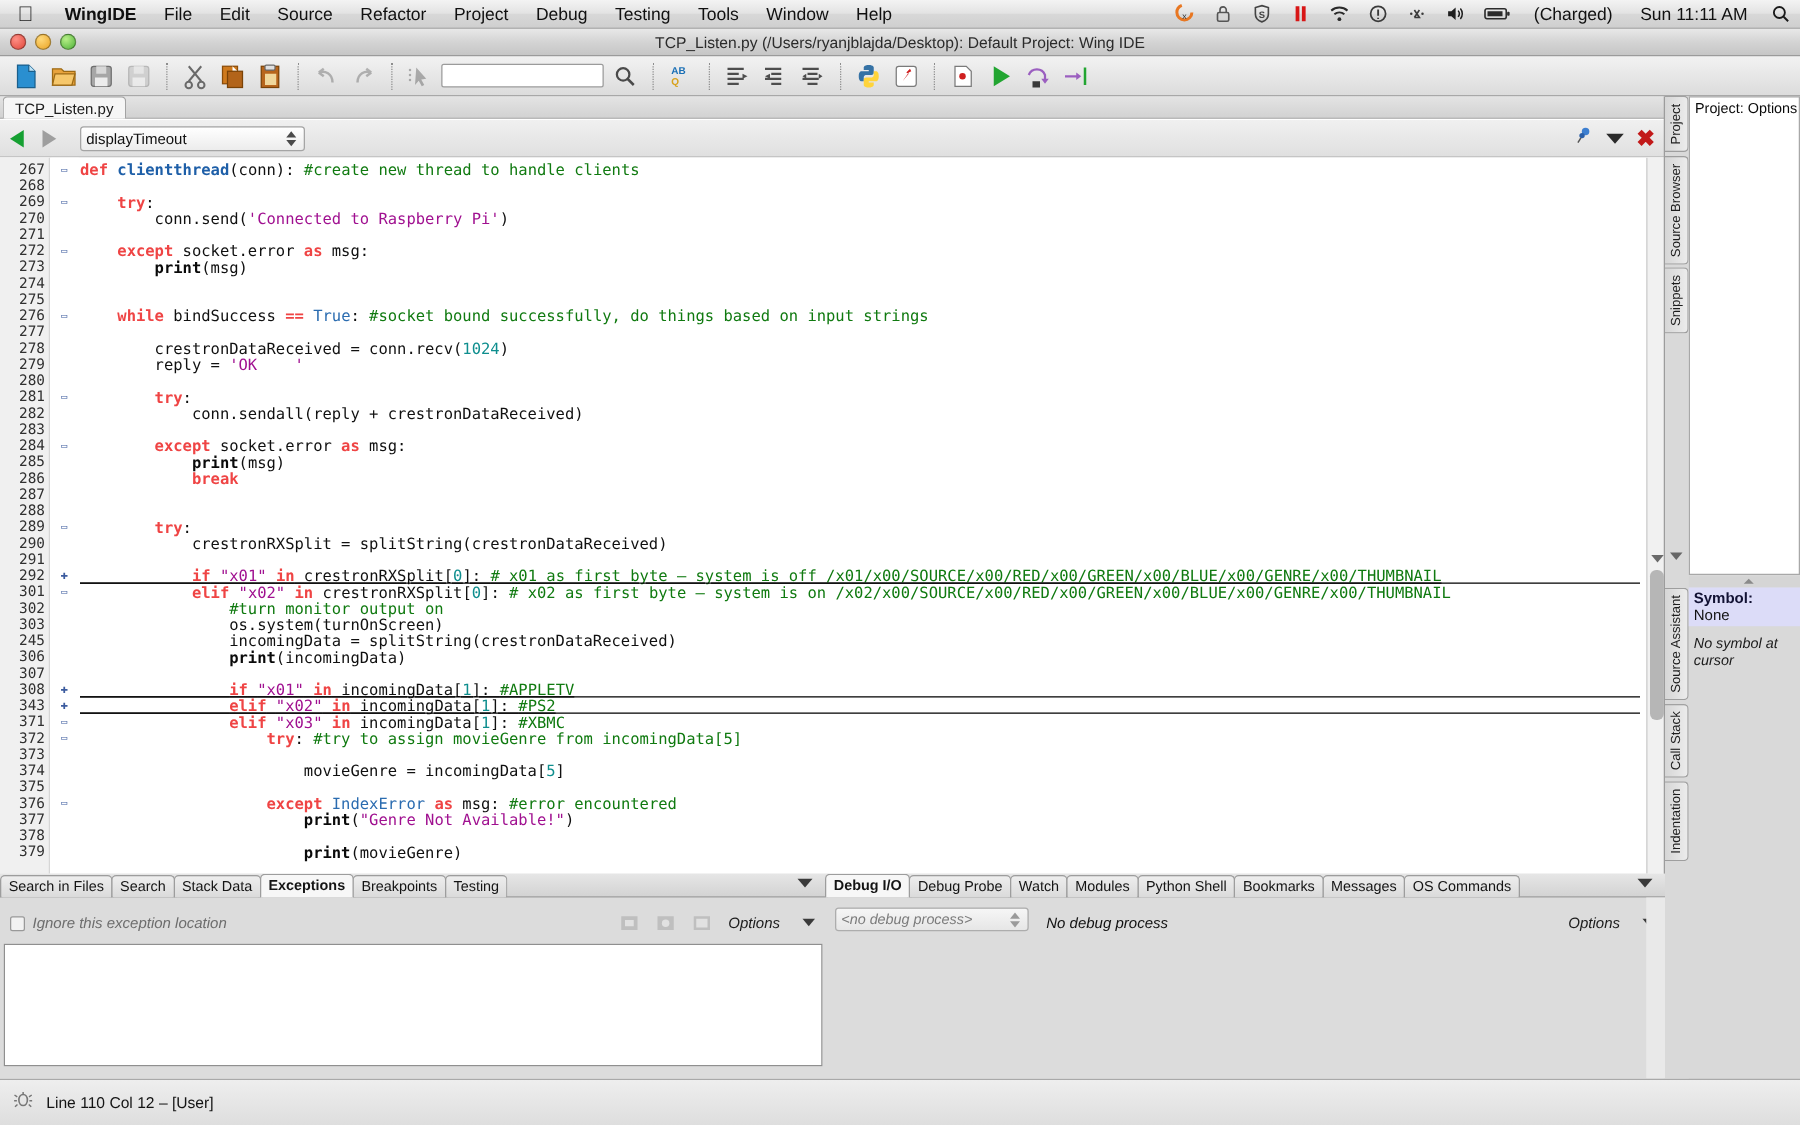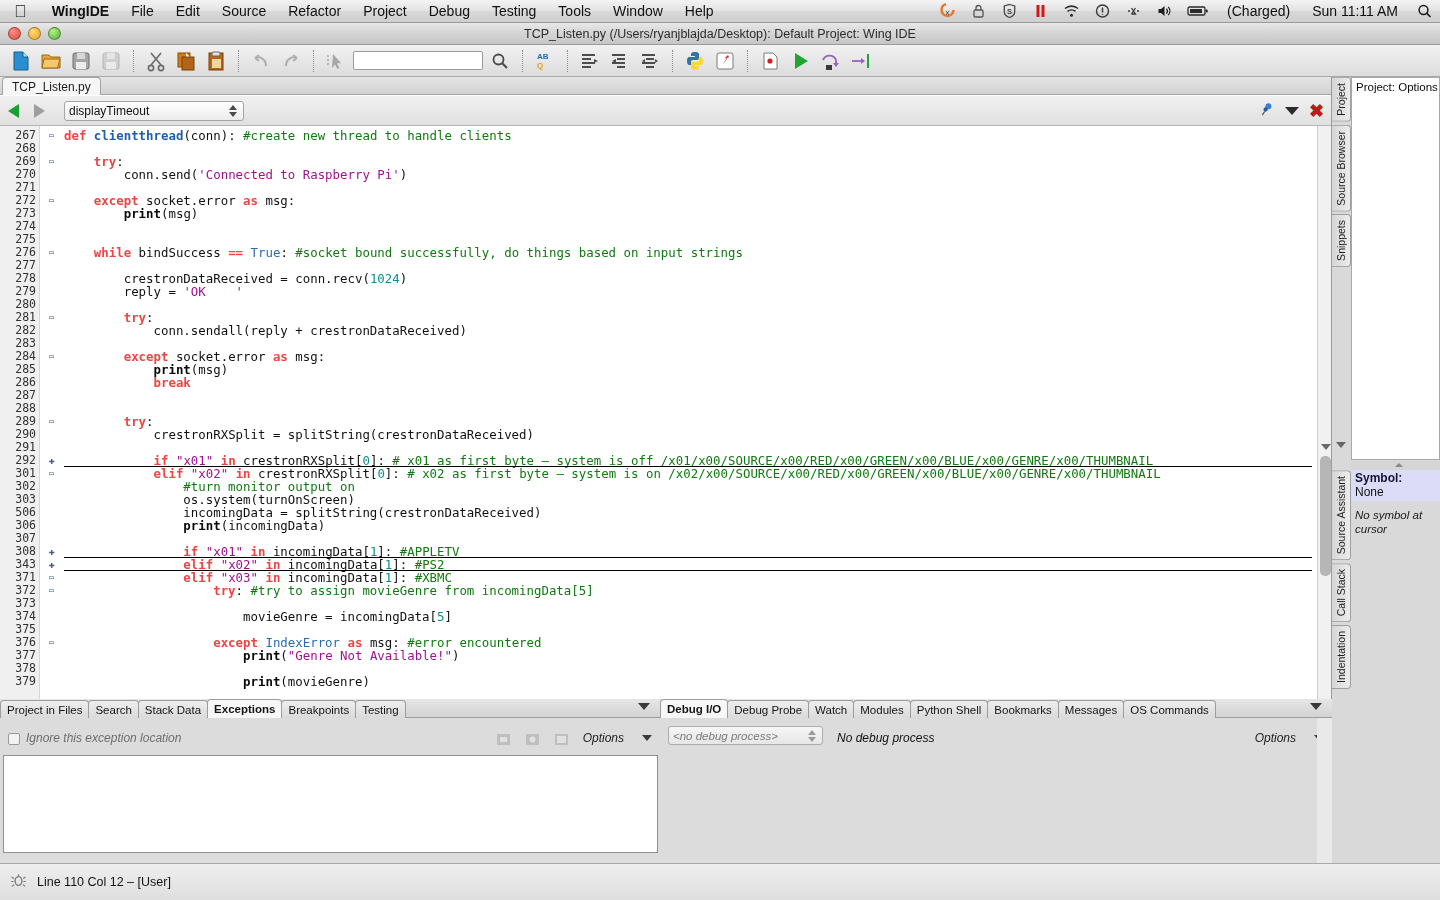--- a/index.html
+++ b/index.html
@@ -544,21 +544,21 @@
       <div class="crow"><span class="ln">286</span><span class="ctext">            <span class="k">break</span></span></div>
       <div class="crow"><span class="ln">287</span><span class="ctext"></span></div>
       <div class="crow"><span class="ln">288</span><span class="ctext"></span></div>
       <div class="crow"><span class="ln">289</span><span class="fold" style="font-size: 8px;">▭</span><span class="ctext">        <span class="k">try</span><span class="pl">:</span></span></div>
       <div class="crow"><span class="ln">290</span><span class="ctext">            <span class="pl">crestronRXSplit = splitString(crestronDataReceived)</span></span></div>
       <div class="crow"><span class="ln">291</span><span class="ctext"></span></div>
       <div class="crow folded"><span class="ln">292</span><span class="fold">✚</span><span class="ctext">            <span class="k">if</span> <span class="st">"x01"</span> <span class="k">in</span><span class="pl"> crestronRXSplit[</span><span class="nm">0</span><span class="pl">]: </span><span class="cm"># x01 as first byte – system is off /x01/x00/SOURCE/x00/RED/x00/GREEN/x00/BLUE/x00/GENRE/x00/THUMBNAIL</span></span><span class="foldline"></span></div>
       <div class="crow"><span class="ln">301</span><span class="fold" style="font-size: 8px;">▭</span><span class="ctext">            <span class="k">elif</span> <span class="st">"x02"</span> <span class="k">in</span><span class="pl"> crestronRXSplit[</span><span class="nm">0</span><span class="pl">]: </span><span class="cm"># x02 as first byte – system is on /x02/x00/SOURCE/x00/RED/x00/GREEN/x00/BLUE/x00/GENRE/x00/THUMBNAIL</span></span></div>
       <div class="crow"><span class="ln">302</span><span class="ctext">                <span class="cm">#turn monitor output on</span></span></div>
       <div class="crow"><span class="ln">303</span><span class="ctext">                <span class="pl">os.system(turnOnScreen)</span></span></div>
-      <div class="crow"><span class="ln">506</span><span class="ctext">                <span class="pl">incomingData = splitString(crestronDataReceived)</span></span></div>
+      <div class="crow"><span class="ln">245</span><span class="ctext">                <span class="pl">incomingData = splitString(crestronDataReceived)</span></span></div>
       <div class="crow"><span class="ln">306</span><span class="ctext">                <span class="b">print</span><span class="pl">(incomingData)</span></span></div>
       <div class="crow"><span class="ln">307</span><span class="ctext"></span></div>
       <div class="crow folded"><span class="ln">308</span><span class="fold">✚</span><span class="ctext">                <span class="k">if</span> <span class="st">"x01"</span> <span class="k">in</span><span class="pl"> incomingData[</span><span class="nm">1</span><span class="pl">]: </span><span class="cm">#APPLETV</span></span><span class="foldline"></span></div>
       <div class="crow folded"><span class="ln">343</span><span class="fold">✚</span><span class="ctext">                <span class="k">elif</span> <span class="st">"x02"</span> <span class="k">in</span><span class="pl"> incomingData[</span><span class="nm">1</span><span class="pl">]: </span><span class="cm">#PS2</span></span><span class="foldline"></span></div>
       <div class="crow"><span class="ln">371</span><span class="fold" style="font-size: 8px;">▭</span><span class="ctext">                <span class="k">elif</span> <span class="st">"x03"</span> <span class="k">in</span><span class="pl"> incomingData[</span><span class="nm">1</span><span class="pl">]: </span><span class="cm">#XBMC</span></span></div>
       <div class="crow"><span class="ln">372</span><span class="fold" style="font-size: 8px;">▭</span><span class="ctext">                    <span class="k">try</span><span class="pl">: </span><span class="cm">#try to assign movieGenre from incomingData[5]</span></span></div>
       <div class="crow"><span class="ln">373</span><span class="ctext"></span></div>
       <div class="crow"><span class="ln">374</span><span class="ctext">                        <span class="pl">movieGenre = incomingData[</span><span class="nm">5</span><span class="pl">]</span></span></div>
       <div class="crow"><span class="ln">375</span><span class="ctext"></span></div>
       <div class="crow"><span class="ln">376</span><span class="fold" style="font-size: 8px;">▭</span><span class="ctext">                    <span class="k">except</span> <span class="ty">IndexError</span> <span class="k">as</span><span class="pl"> msg: </span><span class="cm">#error encountered</span></span></div>
@@ -600,21 +600,21 @@
     </div>
     <div class="sym-note">No symbol at cursor</div>
   </div>
 </div>
 
 <div class="botwrap">
 
   <div class="panel left">
     <div class="ptabs" id="bl-tabs">
       <span class="ptab-dn"></span>
-    <span class="ptab">Project in Files</span>
+    <span class="ptab">Search in Files</span>
         <span class="ptab">Search</span>
         <span class="ptab">Stack Data</span>
         <span class="ptab active">Exceptions</span>
         <span class="ptab">Breakpoints</span>
         <span class="ptab">Testing</span>
       </div>
     <div class="prow">
       <span class="chk"></span>
       <span class="lbl">Ignore this exception location</span>
       <span class="right">

